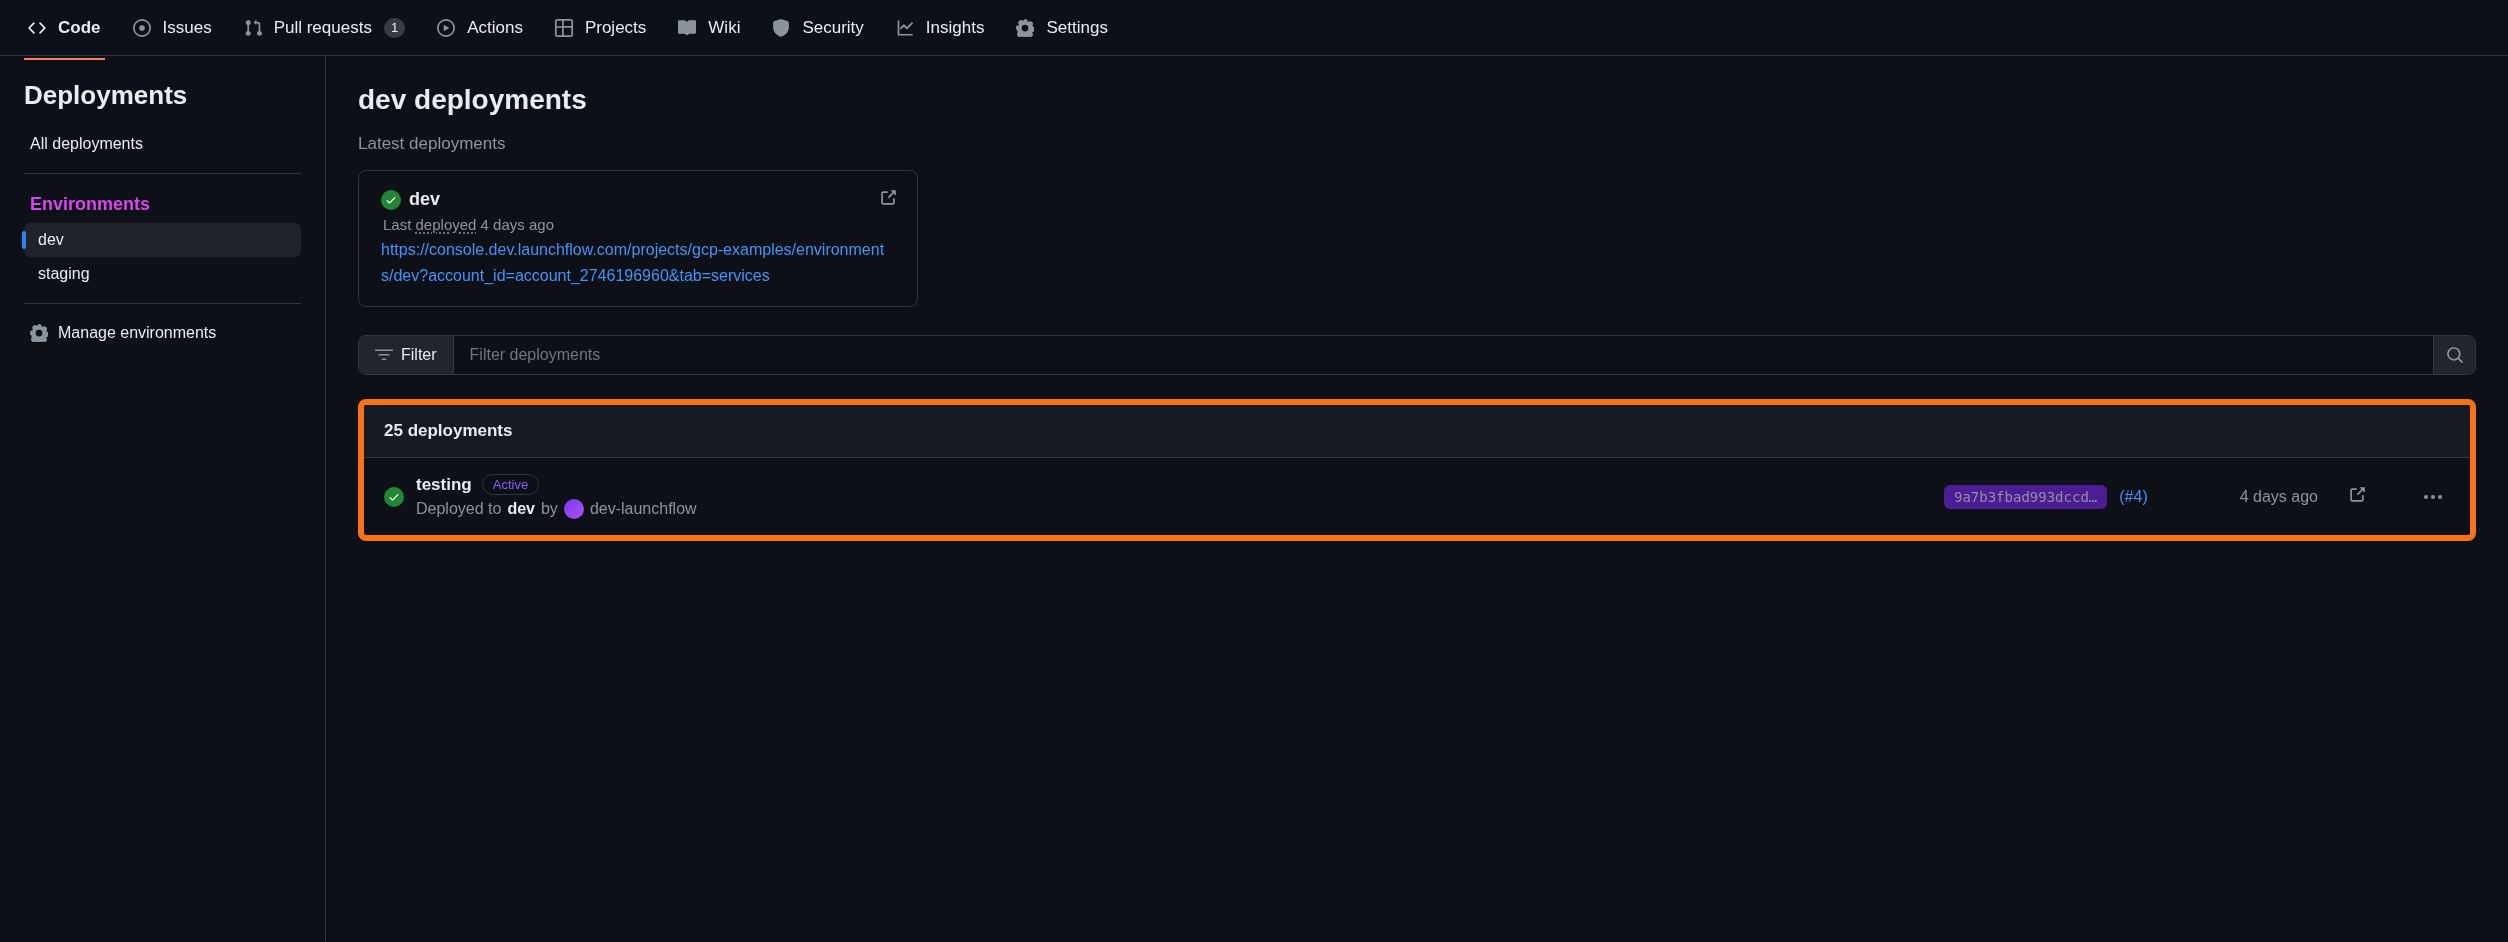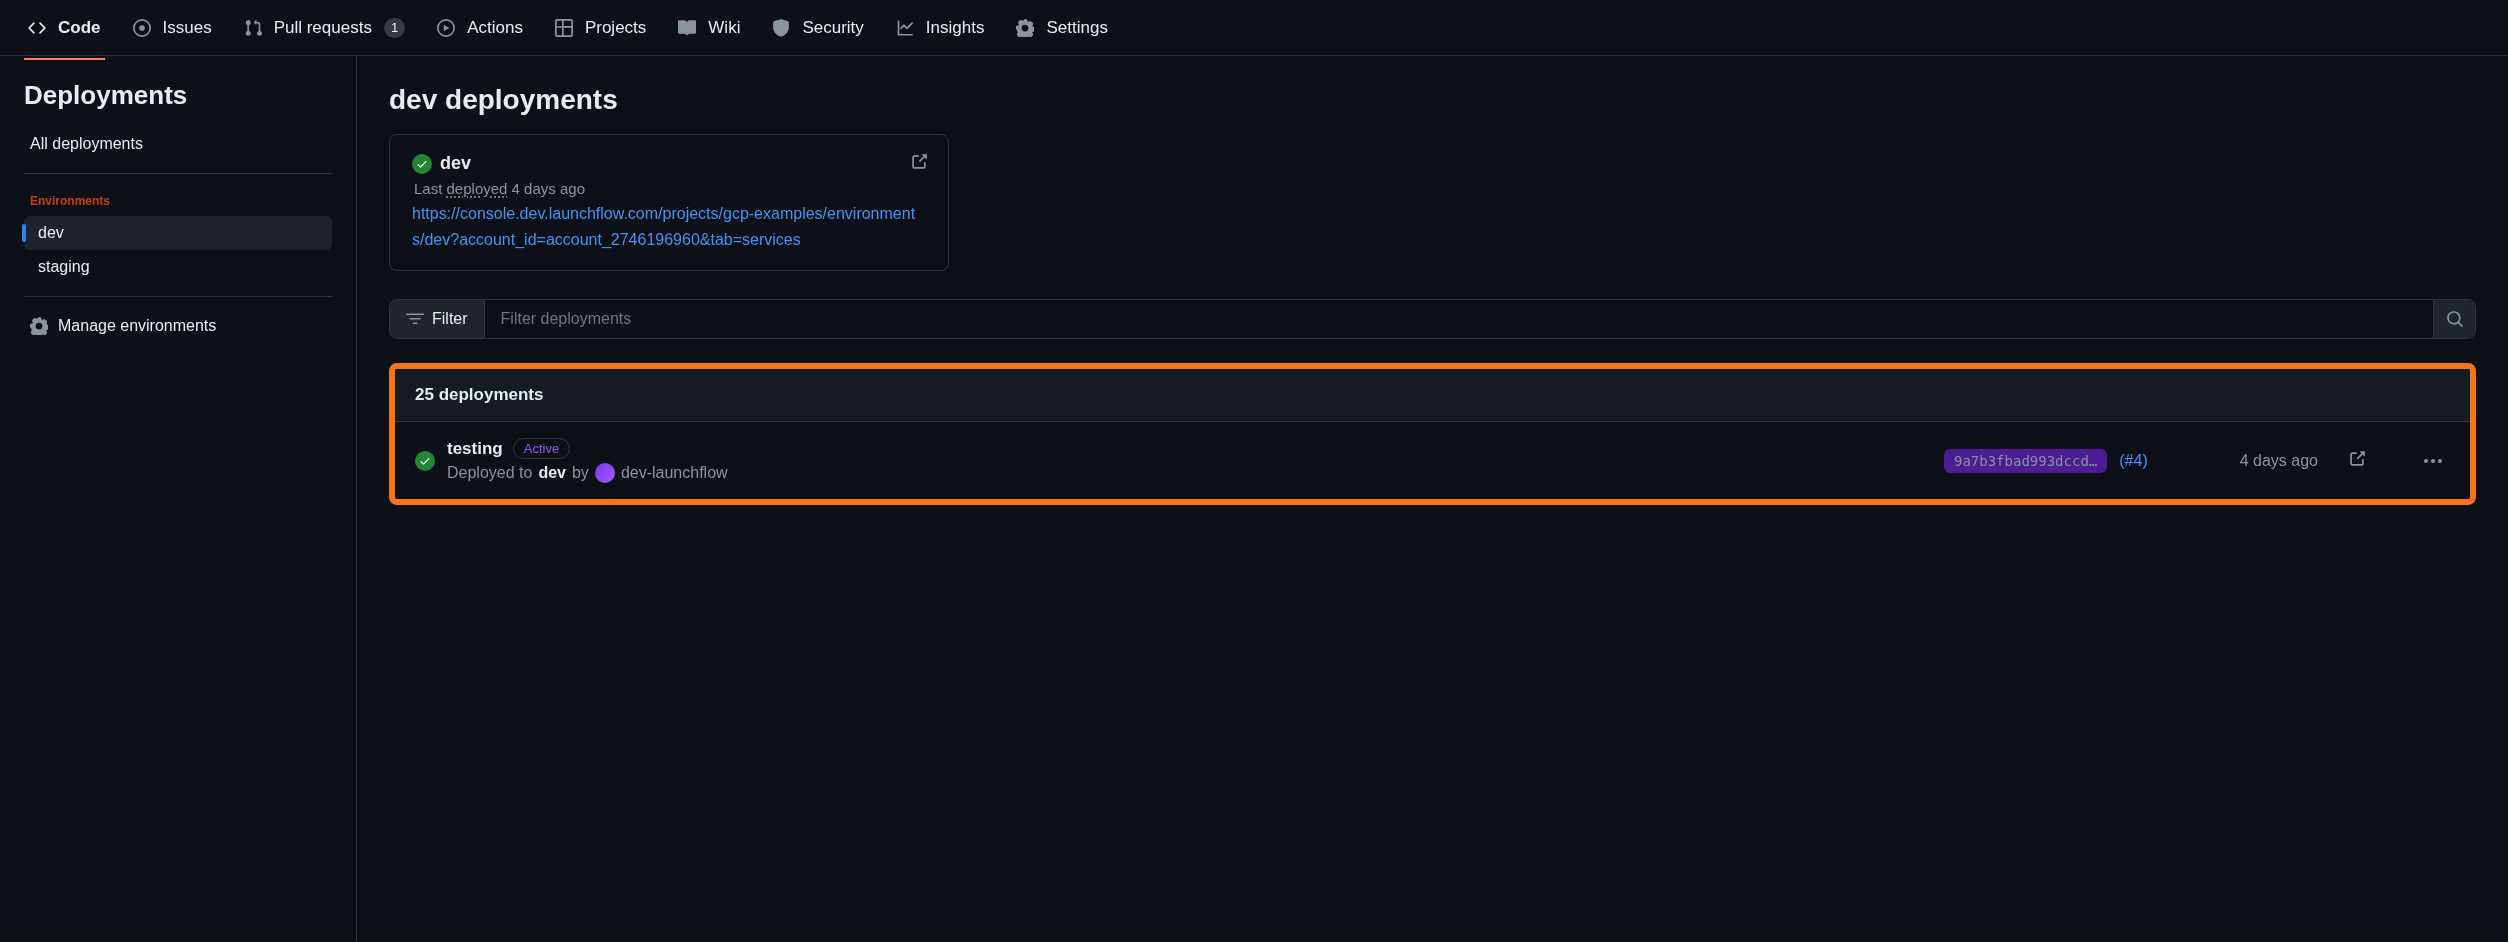--- a/index.html
+++ b/index.html
@@ -43,21 +43,21 @@
     .counter {
       background: #373b42;
       border-radius: 10px;
       padding: 1px 7px;
       font-size: 13px;
       color: #e6edf3;
       line-height: 18px;
     }
     .main-layout { display: flex; }
     .sidebar {
-      width: 357px;
+      width: 326px;
       padding: 24px 16px;
       border-right: 1px solid #30363d;
       min-height: calc(100vh - 56px);
     }
     .sidebar h1 { font-size: 26px; font-weight: 600; margin-bottom: 16px; padding-left: 8px;}
     .sidebar-item {
       display: flex;
       align-items: center;
       padding: 8px 14px;
       font-size: 16px;
@@ -75,22 +75,22 @@
       position: absolute;
       left: -2px;
       top: 8px;
       bottom: 8px;
       width: 4px;
       background: #2f81f7;
       border-radius: 4px;
     }
     .sidebar-divider { height: 1px; background: #30363d; margin: 12px 8px; }
     .sidebar-heading {
-      font-size: 12px;
-      color: #c2410c;
+      font-size: 18px;
+      color: #d946ef;
       font-weight: 600;
       padding: 8px 14px;
     }
     .env-list .sidebar-item { margin: 0 8px; }
     .content { flex: 1; padding: 28px 32px; }
     .content h1 { font-size: 28px; font-weight: 600; margin-bottom: 18px; }
     .subhead { color: #8b949e; font-size: 17px; margin-bottom: 16px; }
     .latest-card {
       border: 1px solid #30363d;
       border-radius: 8px;
@@ -280,20 +280,21 @@
     <div class="sidebar-item">
       <svg class="nav-icon" viewBox="0 0 16 16">
           <path d="M8 0a8.2 8.2 0 0 1 .701.031C9.444.095 9.99.645 10.16 1.29l.288 1.107c.18.066.358.14.532.22l1.006-.523c.594-.308 1.352-.234 1.878.293l.821.82c.527.527.601 1.285.293 1.879l-.523 1.006c.8.174.154.352.22.532l1.107.288c.645.17 1.195.716 1.259 1.459a8.2 8.2 0 0 1 0 1.402c-.064.743-.614 1.289-1.259 1.459l-1.107.288a5.8 5.8 0 0 1-.22.532l.523 1.006c.308.594.234 1.352-.293 1.878l-.82.821c-.527.527-1.285.601-1.879.293l-1.006-.523c-.174.08-.352.154-.532.22l-.288 1.107c-.17.645-.716 1.195-1.459 1.259a8.2 8.2 0 0 1-1.402 0c-.743-.064-1.289-.614-1.459-1.259l-.288-1.107a5.8 5.8 0 0 1-.532-.22l-1.006.523c-.594.308-1.352.234-1.878-.293l-.821-.82c-.527-.527-.601-1.285-.293-1.879l.523-1.006a5.8 5.8 0 0 1-.22-.532L1.29 10.16C.645 9.99.095 9.444.031 8.701a8.2 8.2 0 0 1 0-1.402C.095 6.556.645 6.01 1.29 5.84l1.107-.288c.066-.18.14-.358.22-.532L2.094 4.014c-.308-.594-.234-1.352.293-1.878l.82-.821c.527-.527 1.285-.601 1.879-.293l1.006.523c.174-.8.352-.154.532-.22L6.912 1.29C7.082.645 7.628.095 8.371.031A8.2 8.2 0 0 1 8 0zM8 5a3 3 0 1 0 0 6 3 3 0 0 0 0-6z"></path>
         </svg>
       <span>Manage environments</span>
     </div>
   </div>
 
   <div class="content">
     <h1>dev deployments</h1>
+    <div class="subhead">Latest deployments</div>
 
     <div class="latest-card">
       <div class="card-head">
         <span class="status-dot">
           <svg viewBox="0 0 16 16">
               <path d="M13.78 4.22a.75.75 0 0 1 0 1.06l-7.25 7.25a.75.75 0 0 1-1.06 0L2.22 9.28a.75.75 0 0 1 1.06-1.06L6 10.94l6.72-6.72a.75.75 0 0 1 1.06 0z"></path>
             </svg>
         </span>
         <span class="env-name">dev</span>
       </div>

